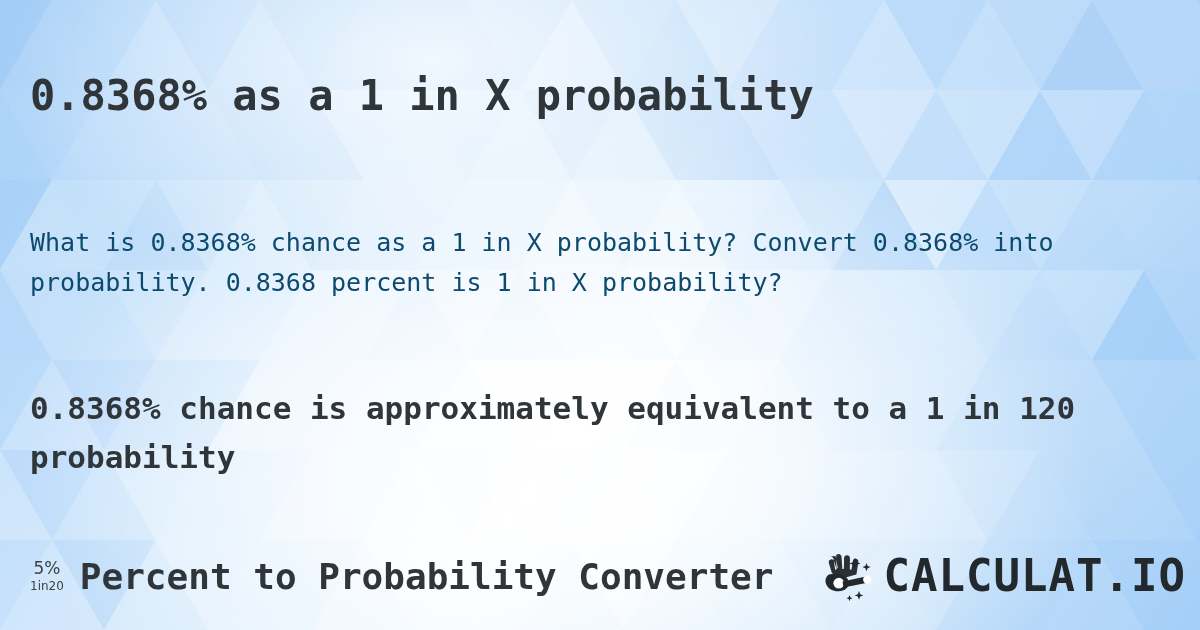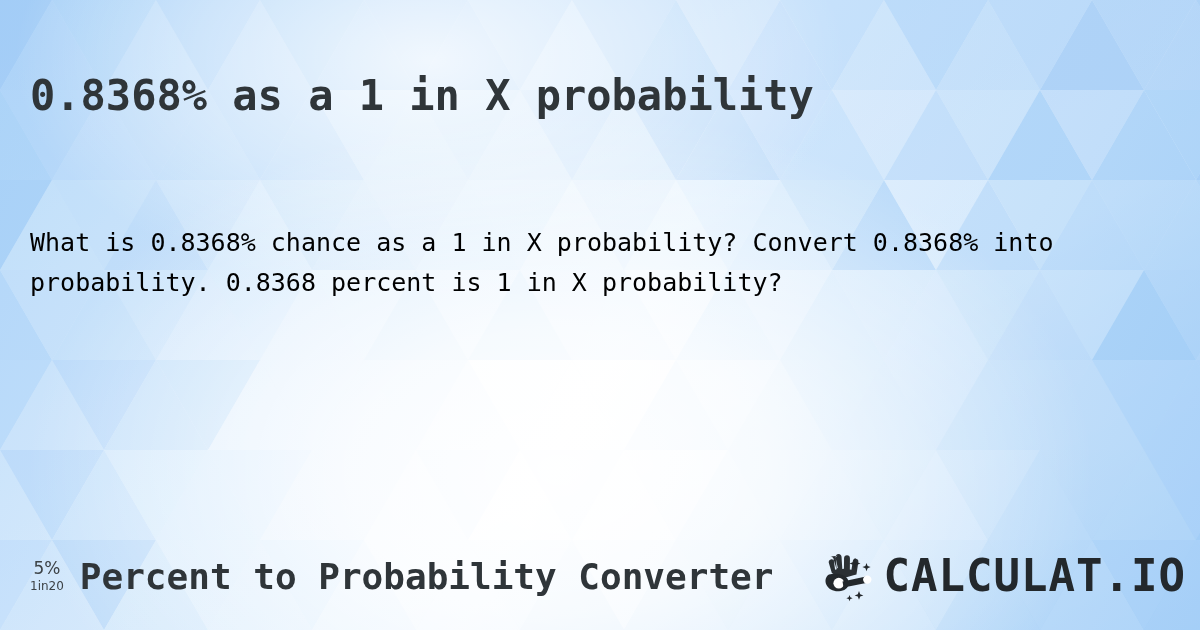--- a/index.html
+++ b/index.html
@@ -75,21 +75,21 @@
     margin-top: 34px;
   }
 
   .description {
     position: absolute;
     left: 30px;
     top: 182px;
     width: 1060px;
     font-size: 25px;
     font-weight: normal;
-    color: #000000;
+    color: #0c4a6e;
     line-height: 1.58;
     margin-top: 41px;
   }
 
   .result {
     position: absolute;
     left: 30px;
     top: 353px;
     width: 1150px;
     font-size: 31px;
@@ -484,20 +484,21 @@
       </g>
   </svg>
   <div id="bg-wash"></div>
 
   <div id="content">
 
     <h1 class="page-title">0.8368% as a 1 in X probability</h1>
 
     <p class="description">What is 0.8368% chance as a 1 in X probability? Convert 0.8368% into probability. 0.8368 percent is 1 in X probability?</p>
 
+    <p class="result">0.8368% chance is approximately equivalent to a 1 in 120 probability</p>
 
     <div class="footer">
 
       <div class="footer-left">
         <div class="brand-mark">
           <span class="mk-top">5%</span>
           <span class="mk-bot">1in20</span>
         </div>
         <div class="footer-title">Percent to Probability Converter</div>
       </div>

